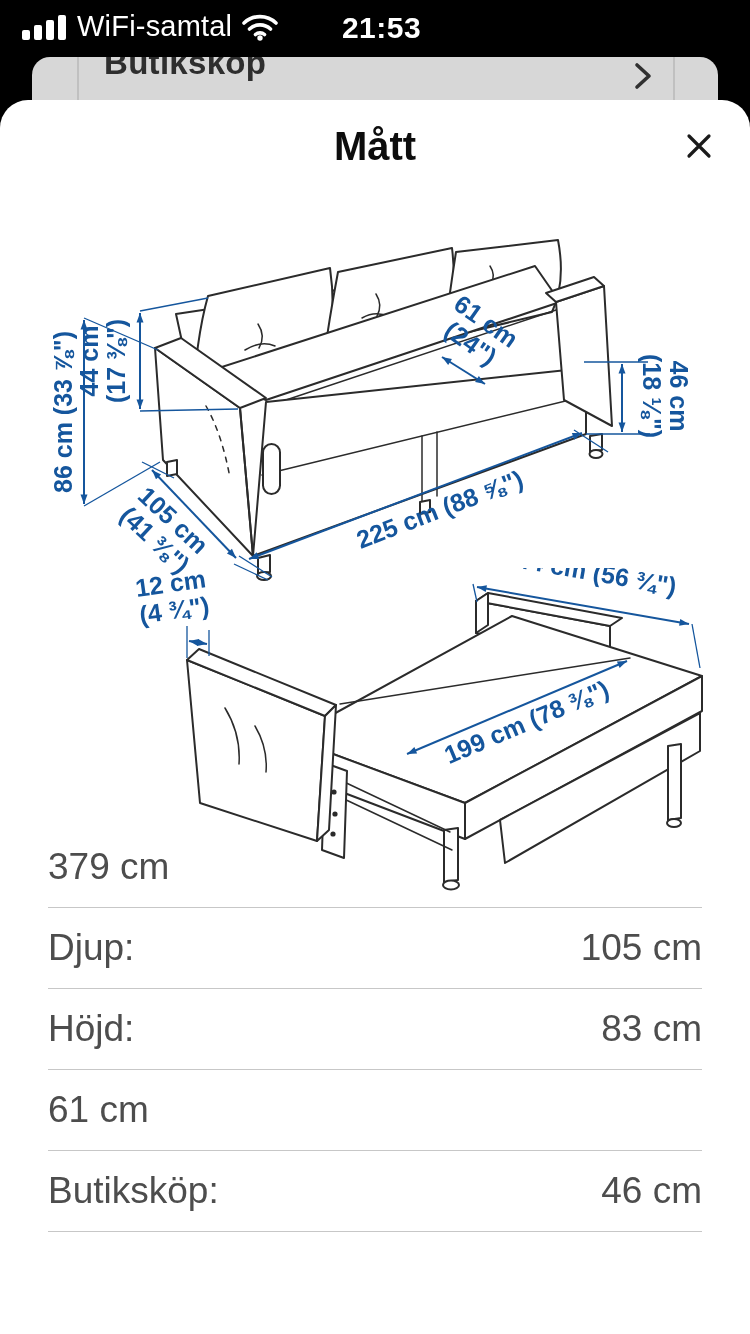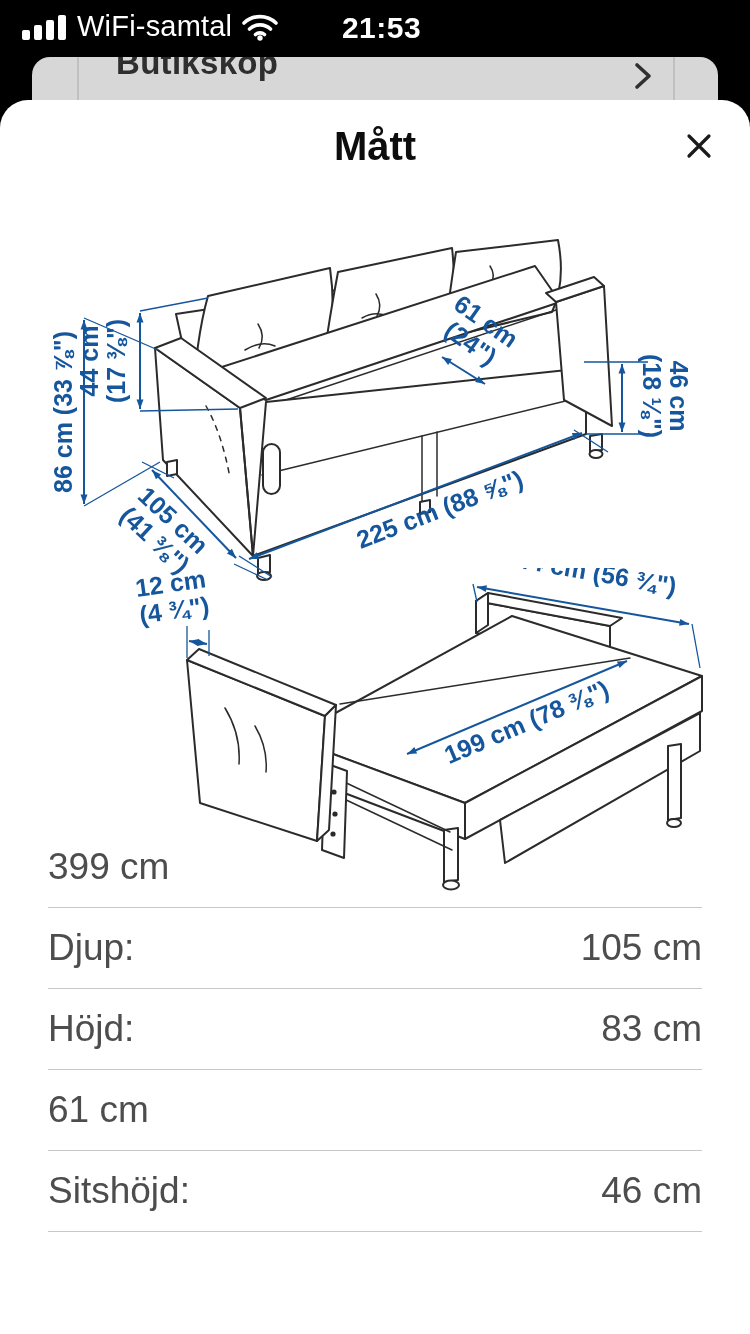--- a/index.html
+++ b/index.html
@@ -17,21 +17,21 @@
   .sb-right{position:absolute;right:12px;top:10px;display:flex;align-items:center;gap:9px;}
   .pct{font-size:29px;}
   .bat-wrap{display:flex;align-items:center;}
   .bat{width:44px;height:22px;border:2.5px solid rgba(255,255,255,.5);border-radius:7px;position:relative;}
   .bat-fill{position:absolute;left:2px;top:2px;bottom:2px;width:73%;background:#30d158;border-radius:4px;}
   .bat-bolt{position:absolute;left:50%;top:50%;transform:translate(-50%,-50%);}
   .bat-nub{width:4px;height:10px;background:rgba(255,255,255,.5);border-radius:0 4px 4px 0;margin-left:2px;}
   
   .bg-sheet{position:absolute;left:32px;top:57px;width:686px;height:80px;background:#d7d7d7;
     border-radius:18px 18px 0 0;overflow:hidden;}
-  .bg-sheet-label{position:absolute;left:84px;top:-13px;font-size:33px;font-weight:bold;color:#2e2e2e;letter-spacing:.3px;}
+  .bg-sheet-label{position:absolute;left:72px;top:-13px;font-size:33px;font-weight:bold;color:#2e2e2e;letter-spacing:.3px;}
   .bg-div{position:absolute;top:0;bottom:0;width:2px;background:#c0c0c0;}
   .bg-div.l{left:45px;} .bg-div.r{left:641px;}
   .bg-chevron{position:absolute;left:598px;top:4px;}
   
   .modal{position:absolute;left:0;top:100px;width:750px;height:1242px;background:#fff;
     border-radius:28px 28px 0 0;}
   .modal-title{position:absolute;left:0;right:0;top:24px;text-align:center;
     font-size:40px;font-weight:bold;color:#0d0d0d;}
   .close-btn{position:absolute;right:32px;top:27px;width:38px;height:38px;background:none;border:none;padding:2px;cursor:pointer;}
   .diagram{position:absolute;left:0;}
@@ -236,31 +236,31 @@
 
       <path class="dl" d="M407,186 L627,93" marker-start="url(#ah)" marker-end="url(#ah)"></path>
       <g transform="translate(530,162) rotate(-23)">
         <text class="dim" y="0">199 cm (78 ⅜")</text>
       </g>
     </g>
   </svg>
 
   <div class="meas-list">
     <div class="m-row">
-      <span>399 cm</span>
+      <span>379 cm</span>
     </div>
     <div class="m-row">
       <span>Djup:</span>
       <span>105 cm</span>
     </div>
     <div class="m-row">
       <span>Höjd:</span>
       <span>83 cm</span>
     </div>
     <div class="m-row">
       <span>61 cm</span>
     </div>
     <div class="m-row">
-      <span>Sitshöjd:</span>
+      <span>Butiksköp:</span>
       <span>46 cm</span>
     </div>
   </div>
 </div>
 
 </body></html>

